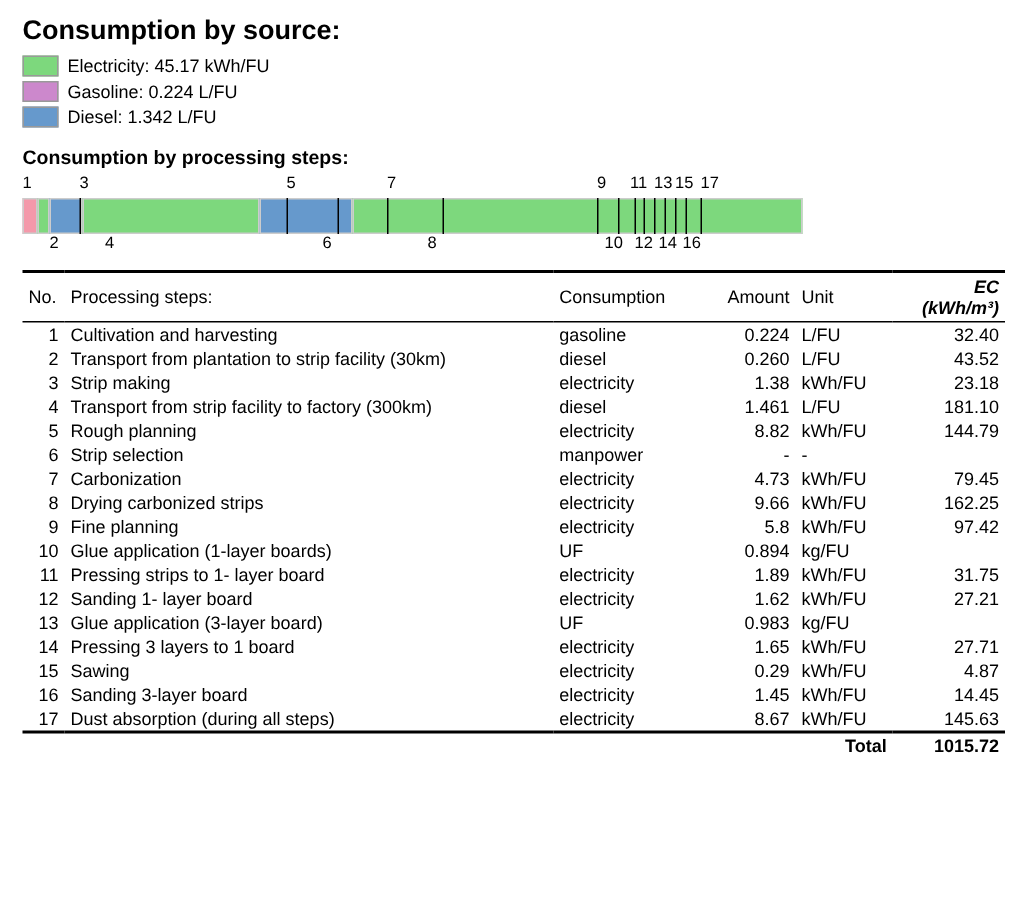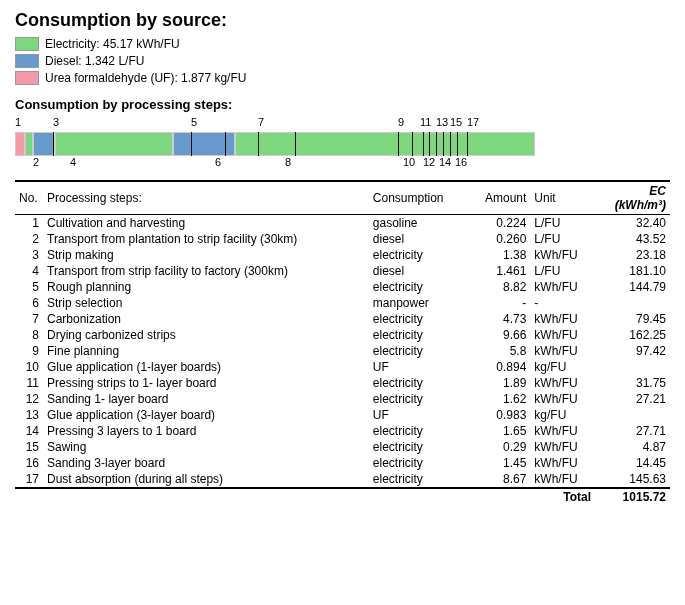--- a/index.html
+++ b/index.html
@@ -105,26 +105,26 @@
 <body>
 
 <div>
   <div class="section-title">Consumption by source:</div>
   <div class="legend">
     <div class="legend-item">
       <div class="legend-color" style="background:#7dd87d;"></div>
       <span>Electricity: 45.17 kWh/FU</span>
     </div>
     <div class="legend-item">
+      <div class="legend-color" style="background:#cc88cc;"></div>
+      <span>Gasoline: 0.224 L/FU</span>
+    </div>
+    <div class="legend-item">
       <div class="legend-color" style="background:#6699cc;"></div>
       <span>Diesel: 1.342 L/FU</span>
-    </div>
-    <div class="legend-item">
-      <div class="legend-color" style="background:#f499aa;"></div>
-      <span>Urea formaldehyde (UF): 1.877 kg/FU</span>
     </div>
   </div>
 </div>
 
 <div class="chart-section">
   <div class="chart-title">Consumption by processing steps:</div>
 
   <div class="axis-labels-top" style="position:relative; height:16px; width:520px;">
     <span class="axis-label" style="left:0px;">1</span>
     <span class="axis-label" style="left:38px;">3</span>

